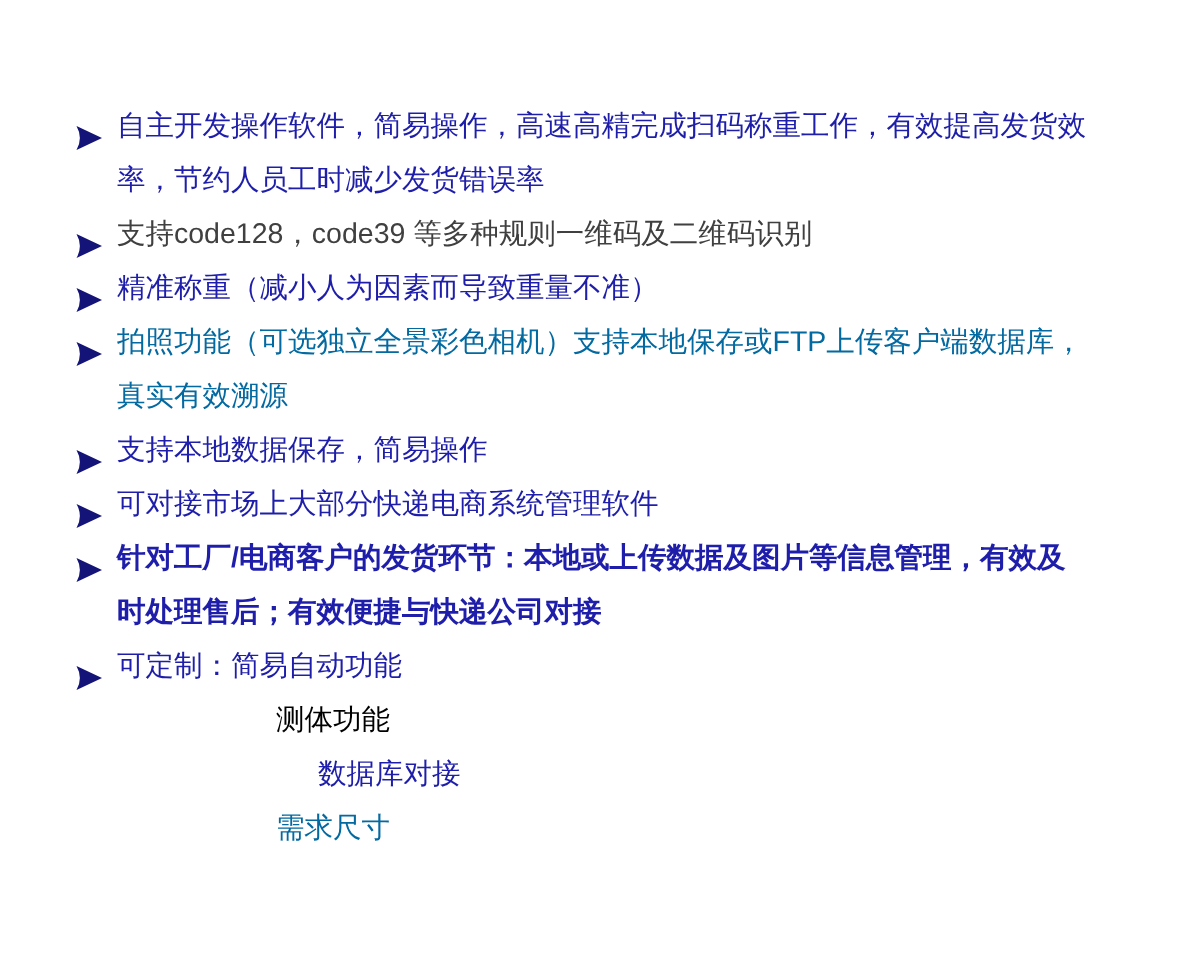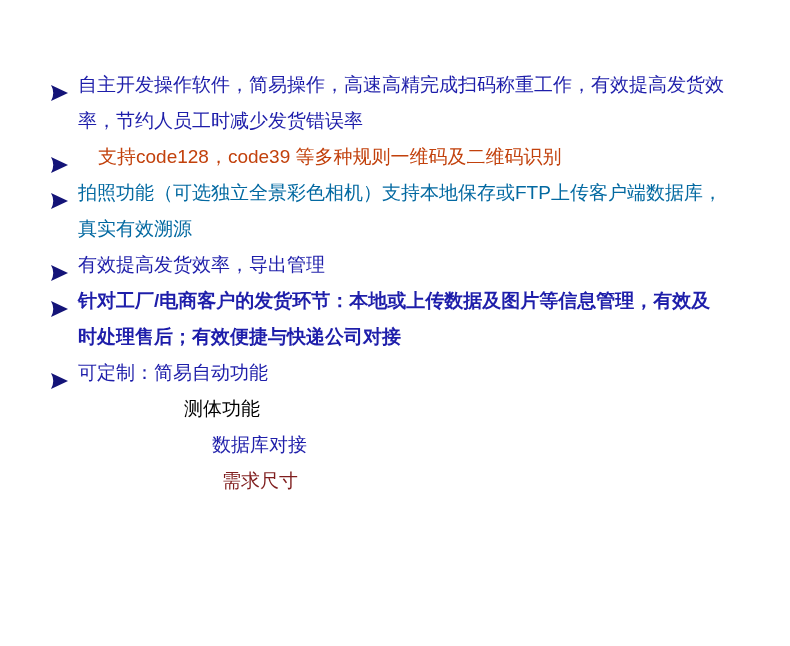--- a/index.html
+++ b/index.html
@@ -65,42 +65,58 @@
       </span>
       <span class="feature-text" style="color: rgb(30, 30, 170);">自主开发操作软件，简易操作，高速高精完成扫码称重工作，有效提高发货效率，节约人员工时减少发货错误率</span>
     </li>
 
     <li class="feature-item">
       <span class="bullet-arrow">
         <svg width="18" height="16" viewBox="0 0 18 16">
             <path d="M1 0 Q5.5 8 1 16 L18 8 Z" fill="#141478"></path>
           </svg>
       </span>
-      <span class="feature-text" style="color: #c2410c; margin-left: 20px;">支持code128，code39 等多种规则一维码及二维码识别</span>
+      <span class="feature-text" style="color: #404040;">支持code128，code39 等多种规则一维码及二维码识别</span>
     </li>
 
+    <li class="feature-item">
+      <span class="bullet-arrow">
+        <svg width="18" height="16" viewBox="0 0 18 16">
+            <path d="M1 0 Q5.5 8 1 16 L18 8 Z" fill="#141478"></path>
+          </svg>
+      </span>
+      <span class="feature-text" style="color: rgb(30, 30, 170);">精准称重（减小人为因素而导致重量不准）</span>
+    </li>
 
     <li class="feature-item">
       <span class="bullet-arrow">
         <svg width="18" height="16" viewBox="0 0 18 16">
             <path d="M1 0 Q5.5 8 1 16 L18 8 Z" fill="#141478"></path>
           </svg>
       </span>
       <span class="feature-text" style="color: #0369a1;">拍照功能（可选独立全景彩色相机）支持本地保存或FTP上传客户端数据库，真实有效溯源</span>
     </li>
 
     <li class="feature-item">
       <span class="bullet-arrow">
         <svg width="18" height="16" viewBox="0 0 18 16">
             <path d="M1 0 Q5.5 8 1 16 L18 8 Z" fill="#141478"></path>
           </svg>
       </span>
-      <span class="feature-text" style="color: rgb(30, 30, 170);">有效提高发货效率，导出管理</span>
+      <span class="feature-text" style="color: rgb(30, 30, 170);">支持本地数据保存，简易操作</span>
     </li>
 
+    <li class="feature-item">
+      <span class="bullet-arrow">
+        <svg width="18" height="16" viewBox="0 0 18 16">
+            <path d="M1 0 Q5.5 8 1 16 L18 8 Z" fill="#141478"></path>
+          </svg>
+      </span>
+      <span class="feature-text" style="color: rgb(30, 30, 170);">可对接市场上大部分快递电商系统管理软件</span>
+    </li>
 
     <li class="feature-item">
       <span class="bullet-arrow">
         <svg width="18" height="16" viewBox="0 0 18 16">
             <path d="M1 0 Q5.5 8 1 16 L18 8 Z" fill="#141478"></path>
           </svg>
       </span>
       <span class="feature-text" style="color: rgb(30, 30, 170); font-weight: bold;">针对工厂/电商客户的发货环节：本地或上传数据及图片等信息管理，有效及时处理售后；有效便捷与快递公司对接</span>
     </li>
 
@@ -113,17 +129,17 @@
       <span class="feature-text" style="color: rgb(30, 30, 170);">可定制：简易自动功能</span>
     </li>
 
     <li class="sub-item">
       <span class="feature-text" style="color: #000000;">测体功能</span>
     </li>
     <li class="sub-item">
       <span class="feature-text" style="color: rgb(30, 30, 170); margin-left: 28px;">数据库对接</span>
     </li>
     <li class="sub-item">
-      <span class="feature-text" style="color: #7f1d1d; margin-left: 38px;">需求尺寸</span>
+      <span class="feature-text" style="color: #0369a1;">需求尺寸</span>
     </li>
 
   </ul>
 </div>
 
 </body></html>

